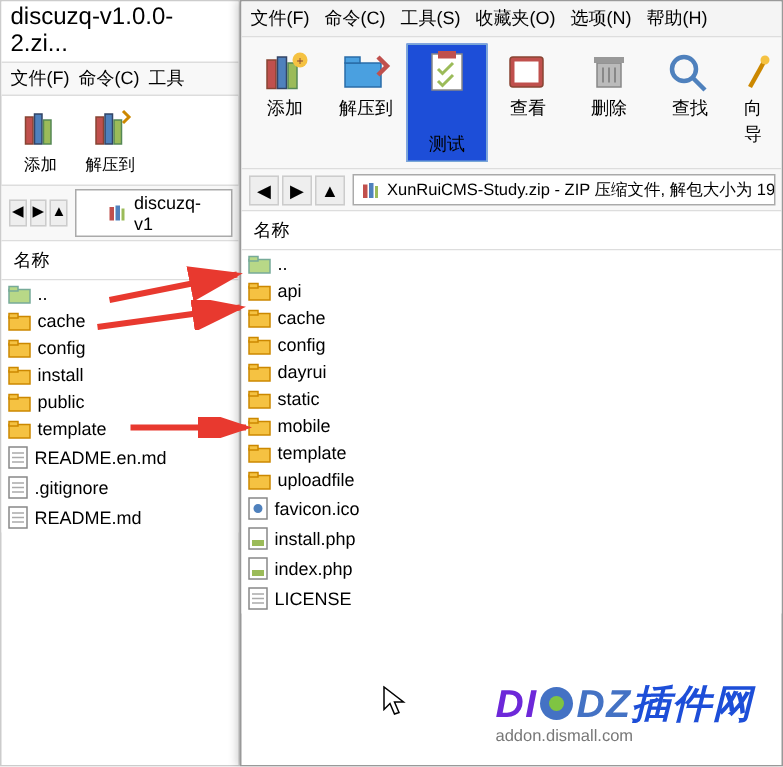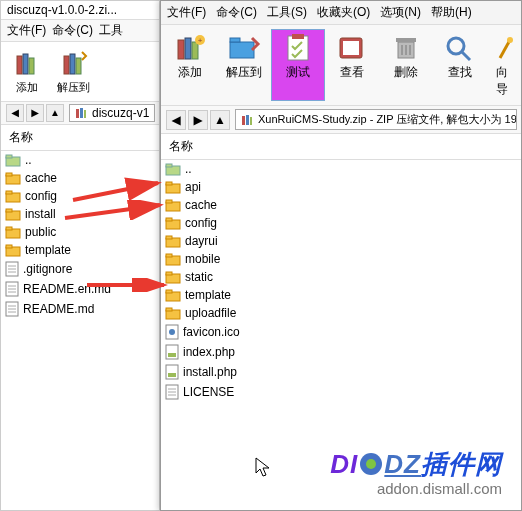--- a/index.html
+++ b/index.html
@@ -1,48 +1,48 @@
 <!DOCTYPE html>
 <html><head>
 <meta charset="utf-8">
 <style>
 * { margin: 0; padding: 0; box-sizing: border-box; font-family: "Microsoft YaHei", Arial, sans-serif; }
 body { width: 522px; height: 511px; background: #f0f0f0; overflow: hidden; position: relative; }
 
 .back-window { position: absolute; top: 0; left: 0; width: 160px; height: 511px; background: #fff; border: 1px solid #ccc; }
-.back-title { background: #fff; padding: 2px 6px; font-size: 12px; border-bottom: 1px solid #ddd; }
+.back-title { background: #fff; padding: 2px 6px; font-size: 16px; border-bottom: 1px solid #ddd; }
 .back-menu { padding: 2px 6px; font-size: 12px; background: #f8f8f8; border-bottom: 1px solid #ddd; display: flex; gap: 6px; }
 .back-toolbar { display: flex; padding: 4px; gap: 2px; border-bottom: 1px solid #ddd; }
 .tb-btn { display: flex; flex-direction: column; align-items: center; padding: 2px 6px; font-size: 11px; cursor: pointer; }
 .tb-icon { width: 32px; height: 32px; display: flex; align-items: center; justify-content: center; }
 .back-addr { display: flex; align-items: center; padding: 2px 4px; border-bottom: 1px solid #ddd; font-size: 12px; background: #f8f8f8; }
 .back-addr .nav-btn { width: 18px; height: 18px; background: #eee; border: 1px solid #ccc; margin: 0 1px; font-size: 10px; text-align: center; line-height: 16px; }
-.addr-box { flex: 1; border: 1px solid #aaa; background: #fff; padding: 1px 4px; display: flex; align-items: center; gap: 4px; margin-left: 4px; }
+.addr-box { flex: 1; border: 1px solid #aaa; background: #fff; padding: 1px 20px; display: flex; align-items: center; gap: 4px; margin-left: 4px; }
 
 .col-header { background: #fff; border-bottom: 1px solid #ddd; padding: 4px 8px; font-size: 12px; }
 .file-list { background: #fff; font-size: 12px; }
 .file-item { display: flex; align-items: center; padding: 2px 4px; gap: 4px; cursor: default; }
 
 .front-window { position: absolute; top: 0; left: 160px; width: 362px; height: 511px; background: #fff; border: 1px solid #999; box-shadow: -2px 0 6px rgba(0,0,0,0.2); }
 .front-menu { background: #f4f4f4; padding: 3px 6px; font-size: 12px; display: flex; gap: 10px; border-bottom: 1px solid #ddd; }
 .front-toolbar { display: flex; padding: 4px 2px; border-bottom: 1px solid #ddd; background: #f8f8f8; }
 .front-tb-btn { display: flex; flex-direction: column; align-items: center; padding: 2px 8px; font-size: 12px; cursor: pointer; border: 1px solid transparent; }
-.front-tb-btn.active { background: #d946ef; border: 1px solid #7aa7d6; }
+.front-tb-btn.active { background: #1d4ed8; border: 1px solid #7aa7d6; gap: 24px; }
 .front-addr { display: flex; align-items: center; padding: 3px 4px; border-bottom: 1px solid #ddd; background: #f8f8f8; }
 .front-addr .nav-btn { width: 20px; height: 20px; background: #eee; border: 1px solid #ccc; margin: 0 1px; font-size: 12px; text-align: center; line-height: 18px; }
 .front-addr-box { flex: 1; border: 1px solid #aaa; background: #fff; padding: 2px 4px; display: flex; align-items: center; gap: 4px; margin-left: 4px; font-size: 11px; overflow: hidden; white-space: nowrap; }
 
 .arrow { position: absolute; pointer-events: none; z-index: 10; }
 
 .watermark { position: absolute; bottom: 14px; right: 20px; z-index: 20; }
 .wm-main { font-size: 26px; font-weight: bold; font-style: italic; letter-spacing: 1px; }
 .wm-d1 { color: #6d28d9; }
-.wm-d2 { color: #4472c4; text-decoration: underline; }
+.wm-d2 { color: #4472c4; }
 .wm-msg { color: #1d4ed8; }
-.wm-sub { font-size: 15px; color: #777; text-align: right; margin-top: -2px; }
+.wm-sub { font-size: 11px; color: #777; margin-top: -2px; }
 
 svg { display: block; }
 </style>
 </head>
 <body>
 
 <div class="back-window">
   <div class="back-title">discuzq-v1.0.0-2.zi...</div>
   <div class="back-menu">
     <span>文件(F)</span>
@@ -145,32 +145,32 @@
       </div>
       <div class="file-item">
         <span>
           <svg width="14" height="16">
             <rect x="1" y="1" width="12" height="14" fill="#fff" stroke="#888"></rect>
             <line x1="3" y1="5" x2="11" y2="5" stroke="#aaa"></line>
             <line x1="3" y1="8" x2="11" y2="8" stroke="#aaa"></line>
             <line x1="3" y1="11" x2="11" y2="11" stroke="#aaa"></line>
           </svg>
         </span>
-        <span>.gitignore</span>
+        <span>README.en.md</span>
       </div>
       <div class="file-item">
         <span>
           <svg width="14" height="16">
             <rect x="1" y="1" width="12" height="14" fill="#fff" stroke="#888"></rect>
             <line x1="3" y1="5" x2="11" y2="5" stroke="#aaa"></line>
             <line x1="3" y1="8" x2="11" y2="8" stroke="#aaa"></line>
             <line x1="3" y1="11" x2="11" y2="11" stroke="#aaa"></line>
           </svg>
         </span>
-        <span>README.en.md</span>
+        <span>.gitignore</span>
       </div>
       <div class="file-item">
         <span>
           <svg width="14" height="16">
             <rect x="1" y="1" width="12" height="14" fill="#fff" stroke="#888"></rect>
             <line x1="3" y1="5" x2="11" y2="5" stroke="#aaa"></line>
             <line x1="3" y1="8" x2="11" y2="8" stroke="#aaa"></line>
             <line x1="3" y1="11" x2="11" y2="11" stroke="#aaa"></line>
           </svg>
         </span>
@@ -310,38 +310,38 @@
         </span>
         <span>dayrui</span>
       </div>
       <div class="file-item">
         <span>
           <svg width="16" height="14">
             <rect x="1" y="4" width="14" height="9" fill="#f5c242" stroke="#c80"></rect>
             <rect x="1" y="2" width="6" height="3" fill="#f5c242" stroke="#c80"></rect>
           </svg>
         </span>
+        <span>static</span>
+      </div>
+      <div class="file-item">
+        <span>
+          <svg width="16" height="14">
+            <rect x="1" y="4" width="14" height="9" fill="#f5c242" stroke="#c80"></rect>
+            <rect x="1" y="2" width="6" height="3" fill="#f5c242" stroke="#c80"></rect>
+          </svg>
+        </span>
         <span>mobile</span>
       </div>
       <div class="file-item">
         <span>
           <svg width="16" height="14">
             <rect x="1" y="4" width="14" height="9" fill="#f5c242" stroke="#c80"></rect>
             <rect x="1" y="2" width="6" height="3" fill="#f5c242" stroke="#c80"></rect>
           </svg>
         </span>
-        <span>static</span>
-      </div>
-      <div class="file-item">
-        <span>
-          <svg width="16" height="14">
-            <rect x="1" y="4" width="14" height="9" fill="#f5c242" stroke="#c80"></rect>
-            <rect x="1" y="2" width="6" height="3" fill="#f5c242" stroke="#c80"></rect>
-          </svg>
-        </span>
         <span>template</span>
       </div>
       <div class="file-item">
         <span>
           <svg width="16" height="14">
             <rect x="1" y="4" width="14" height="9" fill="#f5c242" stroke="#c80"></rect>
             <rect x="1" y="2" width="6" height="3" fill="#f5c242" stroke="#c80"></rect>
           </svg>
         </span>
         <span>uploadfile</span>
@@ -355,30 +355,30 @@
         </span>
         <span>favicon.ico</span>
       </div>
       <div class="file-item">
         <span>
           <svg width="14" height="16">
             <rect x="1" y="1" width="12" height="14" fill="#fff" stroke="#888"></rect>
             <rect x="3" y="9" width="8" height="4" fill="#9bbb59"></rect>
           </svg>
         </span>
+        <span>install.php</span>
+      </div>
+      <div class="file-item">
+        <span>
+          <svg width="14" height="16">
+            <rect x="1" y="1" width="12" height="14" fill="#fff" stroke="#888"></rect>
+            <rect x="3" y="9" width="8" height="4" fill="#9bbb59"></rect>
+          </svg>
+        </span>
         <span>index.php</span>
-      </div>
-      <div class="file-item">
-        <span>
-          <svg width="14" height="16">
-            <rect x="1" y="1" width="12" height="14" fill="#fff" stroke="#888"></rect>
-            <rect x="3" y="9" width="8" height="4" fill="#9bbb59"></rect>
-          </svg>
-        </span>
-        <span>install.php</span>
       </div>
       <div class="file-item">
         <span>
           <svg width="14" height="16">
             <rect x="1" y="1" width="12" height="14" fill="#fff" stroke="#888"></rect>
             <line x1="3" y1="5" x2="11" y2="5" stroke="#aaa"></line>
             <line x1="3" y1="8" x2="11" y2="8" stroke="#aaa"></line>
             <line x1="3" y1="11" x2="11" y2="11" stroke="#aaa"></line>
           </svg>
         </span>

